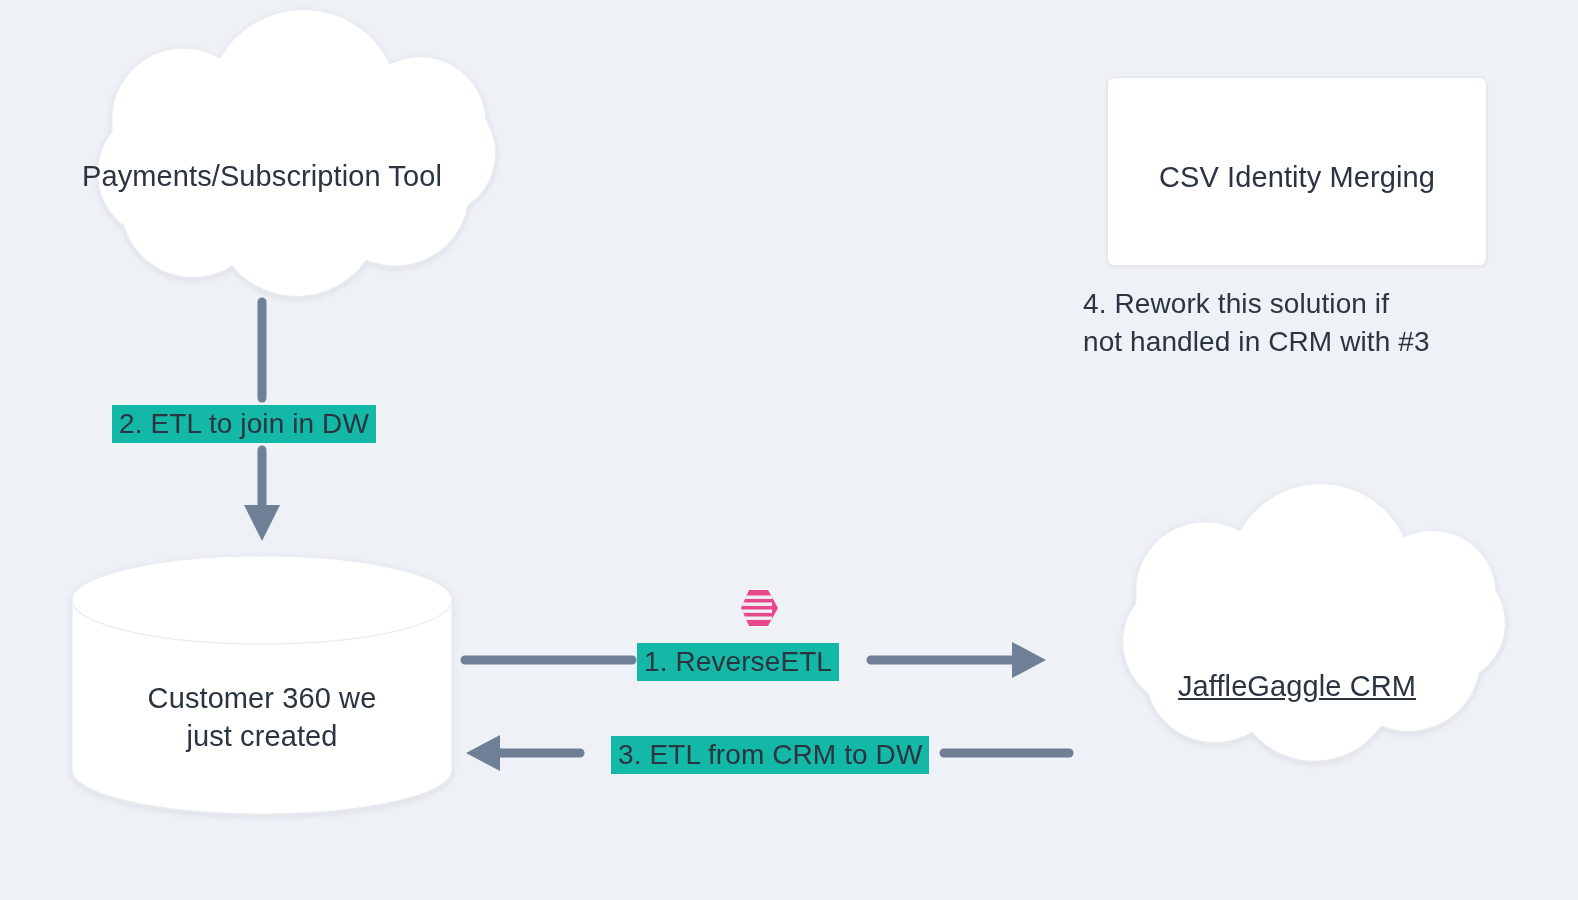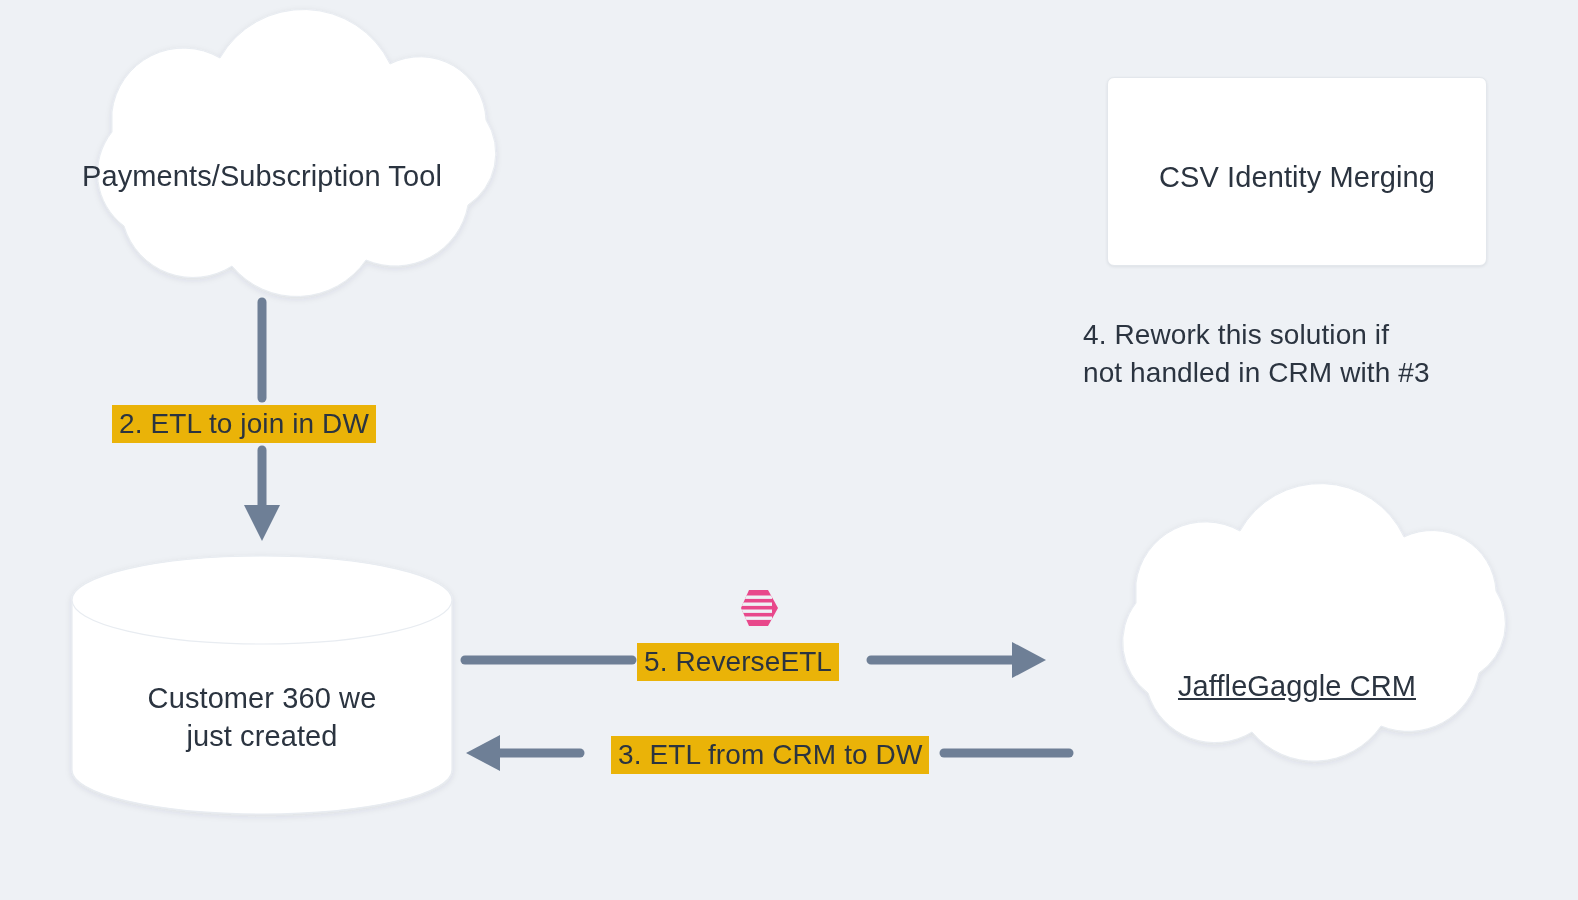--- a/index.html
+++ b/index.html
@@ -27,21 +27,21 @@
   }
   .edge-label {
     position: absolute;
     color: #2b3440;
     font-size: 28px;
     line-height: 1.35;
     letter-spacing: 0.1px;
     white-space: pre-line;
   }
   .edge-label.boxed {
-    background: #eab308;
+    background: #14b8a6;
     padding: 0 7px;
     text-align: right;
   }
   svg.layer {
     position: absolute;
     left: 0;
     top: 0;
     width: 1578px;
     height: 900px;
   }
@@ -132,25 +132,25 @@
 
   <div class="node-label" style="left:12px; top:157px; width:500px;">Payments/Subscription Tool</div>
 
   <div class="node-label" style="left:92px; top:679px; width:340px;">Customer 360 we
 just created</div>
 
   <div class="node-label" style="left:1097px; top:667px; width:400px;text-decoration:underline;">JaffleGaggle CRM</div>
 
   <div class="edge-label boxed" style="left:112px; top:405px;">2. ETL to join in DW</div>
 
-  <div class="edge-label boxed" style="left:637px; top:643px;">5. ReverseETL</div>
+  <div class="edge-label boxed" style="left:637px; top:643px;">1. ReverseETL</div>
 
   <div class="edge-label boxed" style="left:611px; top:736px;">3. ETL from CRM to DW</div>
 
-  <div class="edge-label" style="left:1083px; top:316px; width:430px;">4. Rework this solution if
+  <div class="edge-label" style="left:1083px; top:285px; width:430px;">4. Rework this solution if
 not handled in CRM with #3</div>
 
   <svg class="ht-logo" viewBox="0 0 44 40" xmlns="http://www.w3.org/2000/svg">
     <defs>
       <clipPath id="hexclip">
         <path d="M 11,2 L 30,2 L 40,20 L 30,38 L 11,38 L 3,20 Z"></path>
       </clipPath>
     </defs>
     <g clip-path="url(#hexclip)">
       <rect x="0" y="0" width="44" height="40" fill="#e8488b"></rect>

